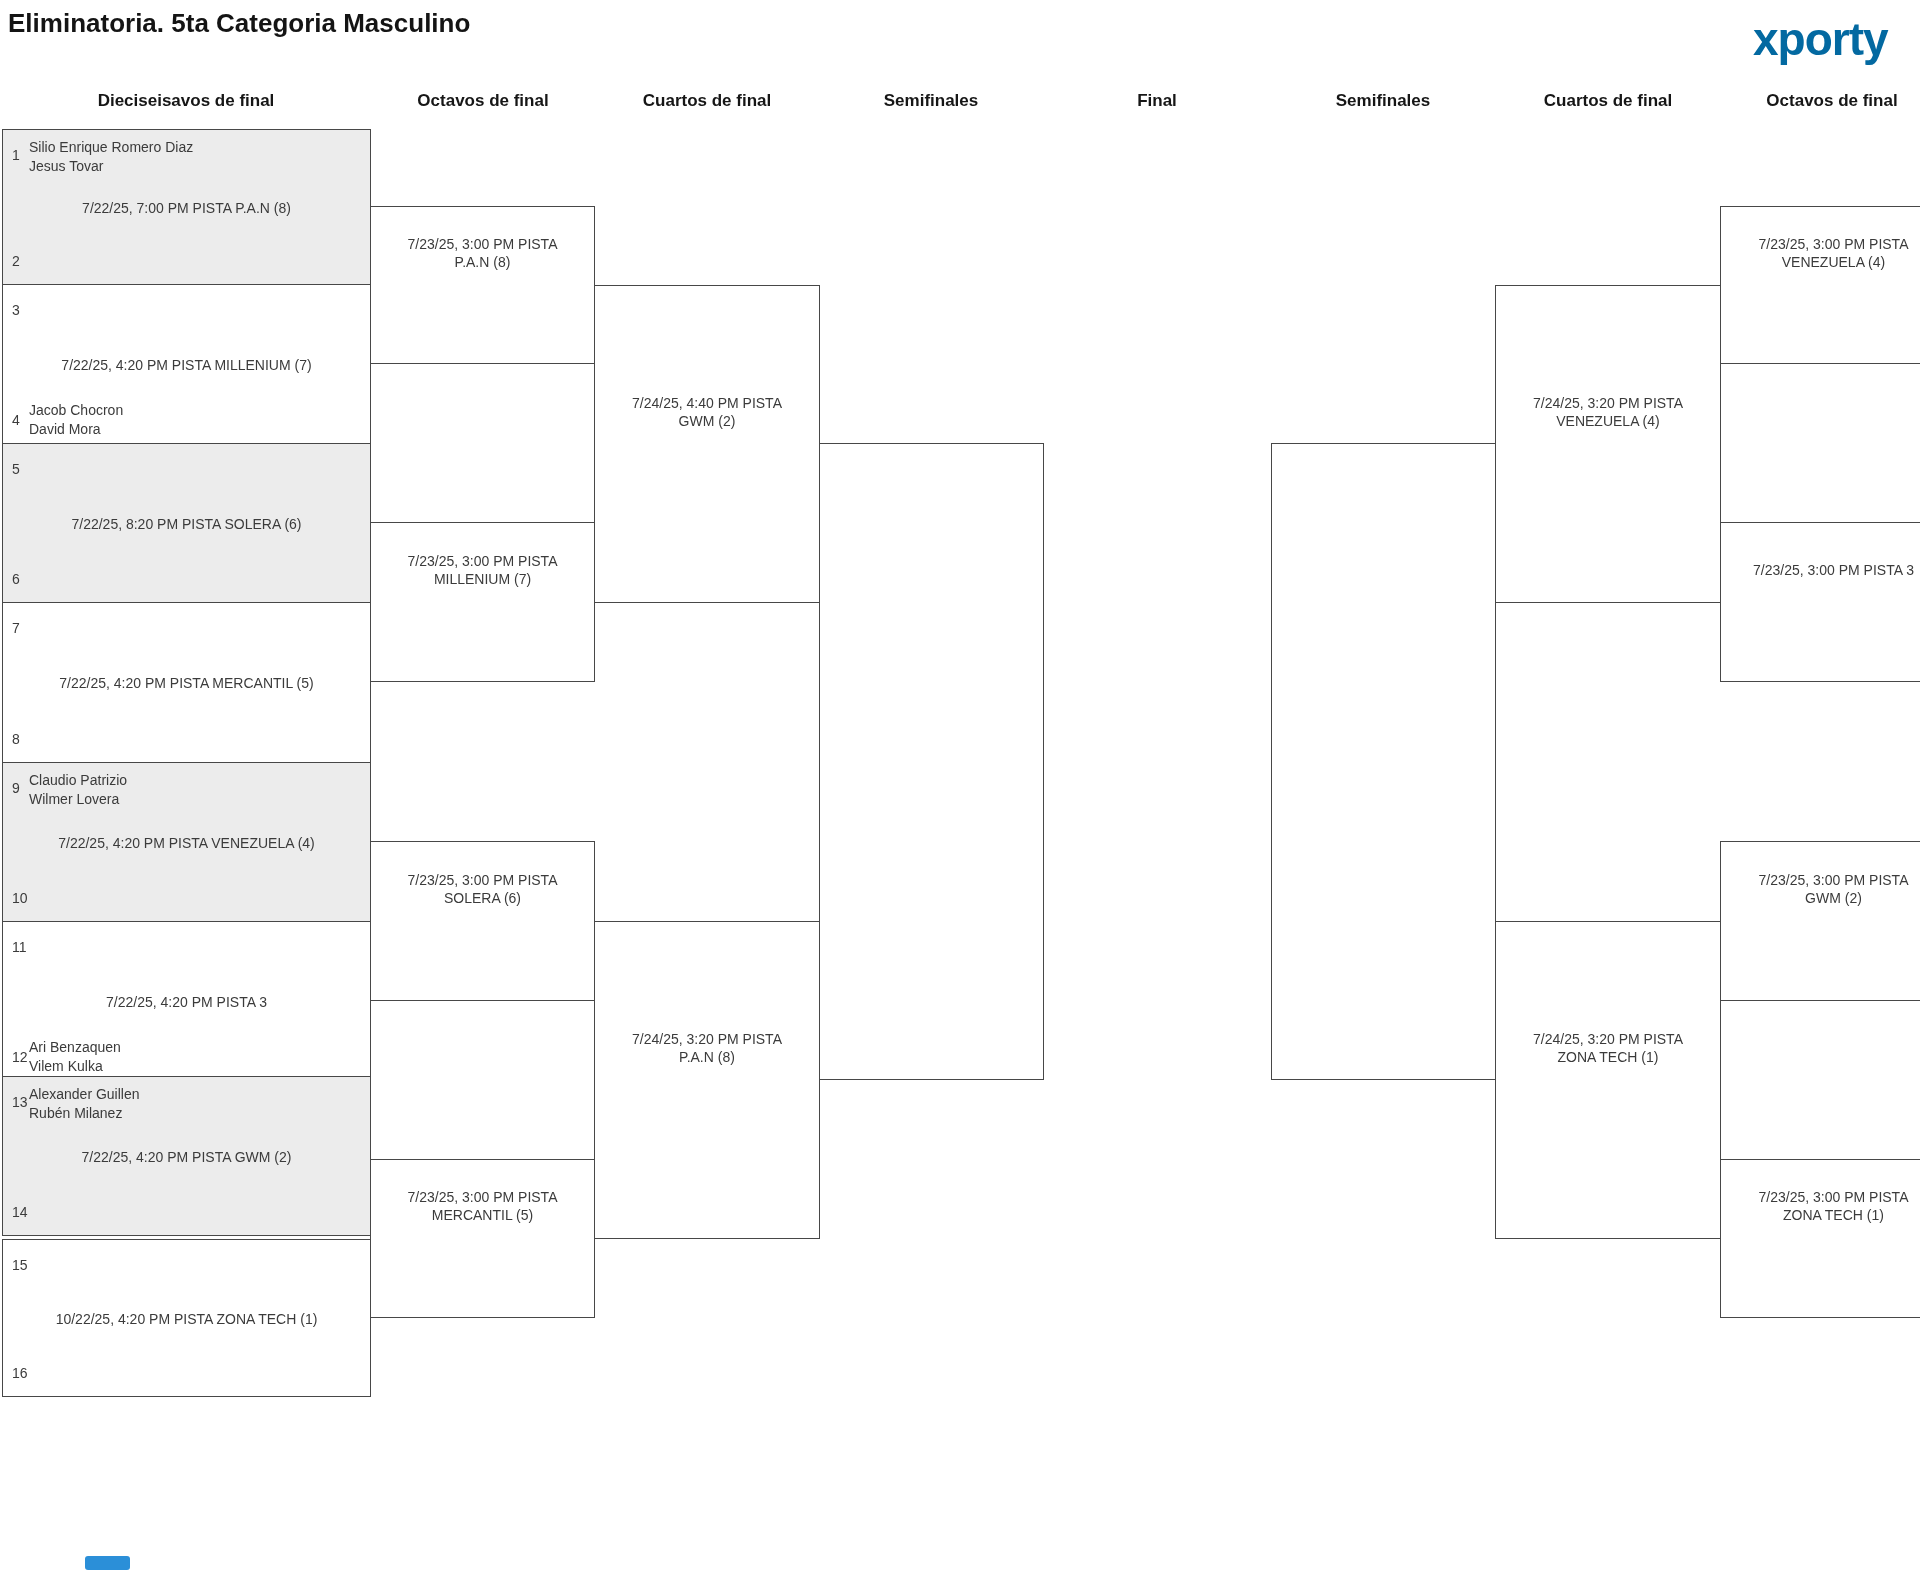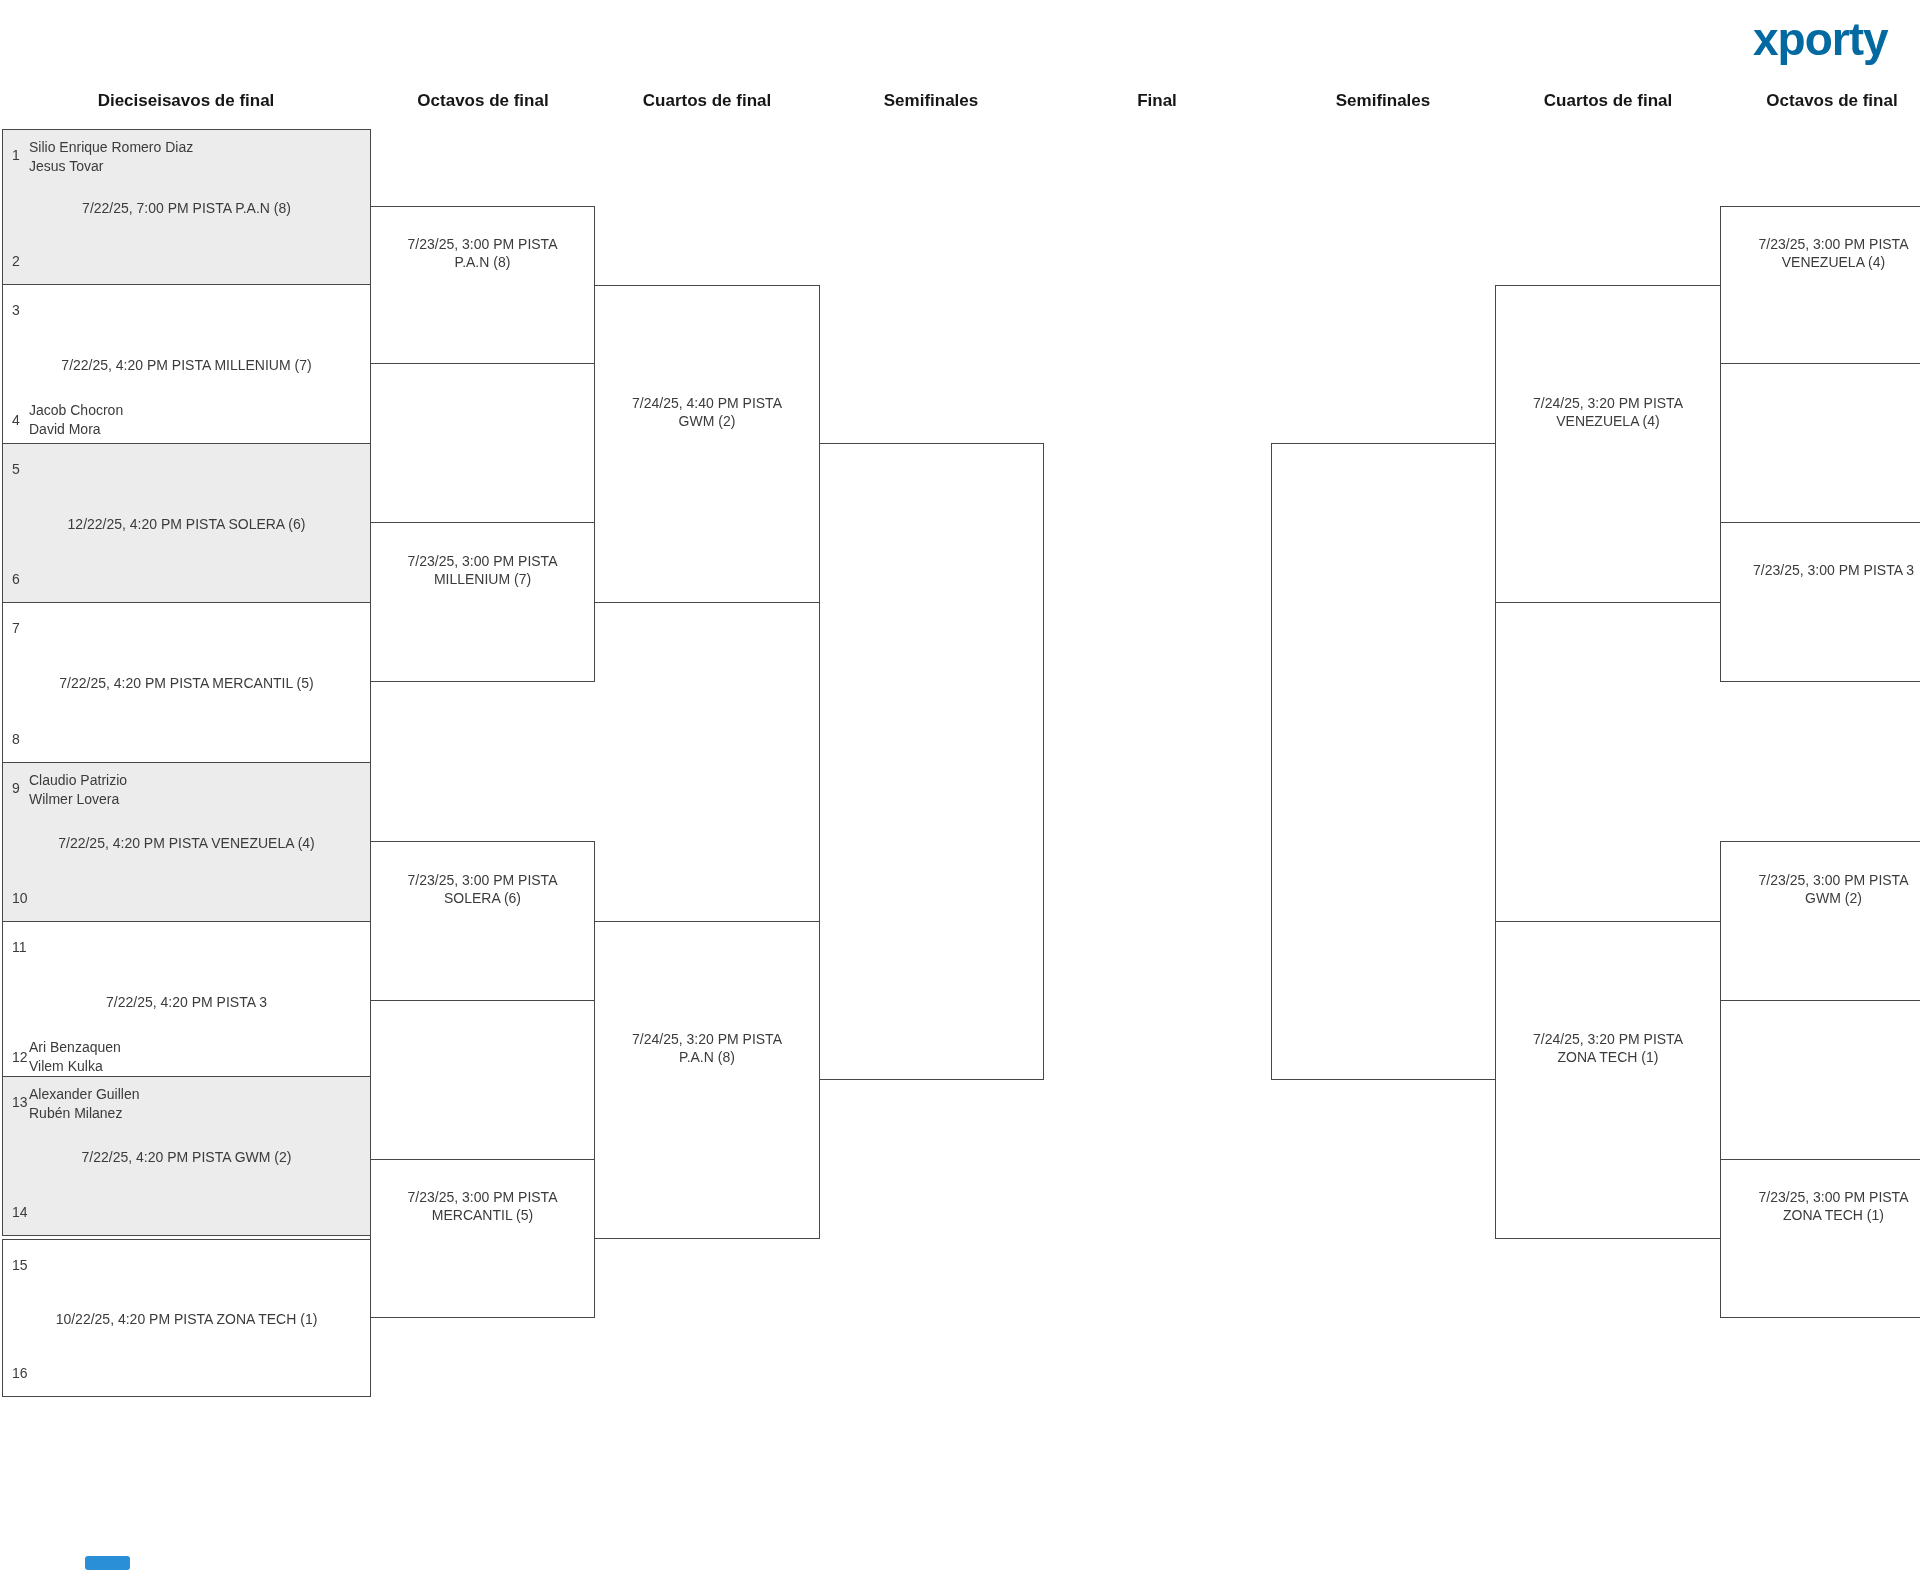--- a/index.html
+++ b/index.html
@@ -26,20 +26,21 @@
   .logo{position:absolute;left:1690px;top:0;width:228px;height:72px;}
   .logo-text{position:absolute;left:1753px;top:4px;font-size:46px;font-weight:800;
     letter-spacing:-1px;color:#0369a1;margin-top:8px;}
   .scroll-thumb{position:absolute;left:85px;top:1556px;width:45px;height:14px;
     background:#2B8FD8;border-radius:3px;}
 </style>
 </head>
 <body>
 
 <div class="page-title">
+  <div>Eliminatoria. 5ta Categoria Masculino</div>
 </div>
 
 <div class="logo">
   
   
   
   
   
   
   
@@ -75,21 +76,21 @@
   <span class="seed bottom">4</span>
   <div class="names bottom">
     <div>Jacob Chocron</div>
     <div>David Mora</div>
   </div>
 </div>
 
 <div class="box shaded" style="left:2px;top:443px;width:369px;height:160px;">
   <span class="seed top">5</span>
   <div class="mdate" style="top:71px;">
-      <div>12/22/25, 4:20 PM PISTA SOLERA (6)</div>
+      <div>7/22/25, 8:20 PM PISTA SOLERA (6)</div>
     </div>
   <span class="seed bottom">6</span>
 </div>
 
 <div class="box" style="left:2px;top:602px;width:369px;height:161px;">
   <span class="seed top">7</span>
   <div class="mdate" style="top:71px;">
       <div>7/22/25, 4:20 PM PISTA MERCANTIL (5)</div>
     </div>
   <span class="seed bottom">8</span>

